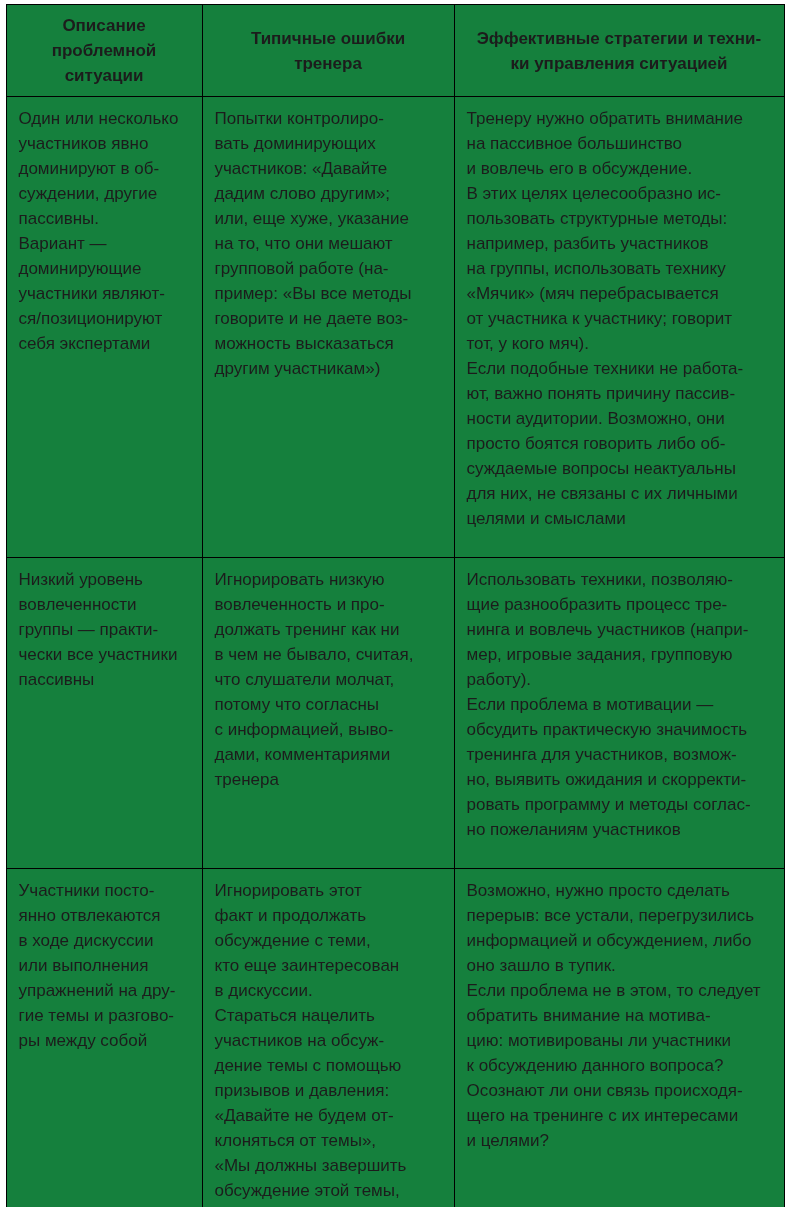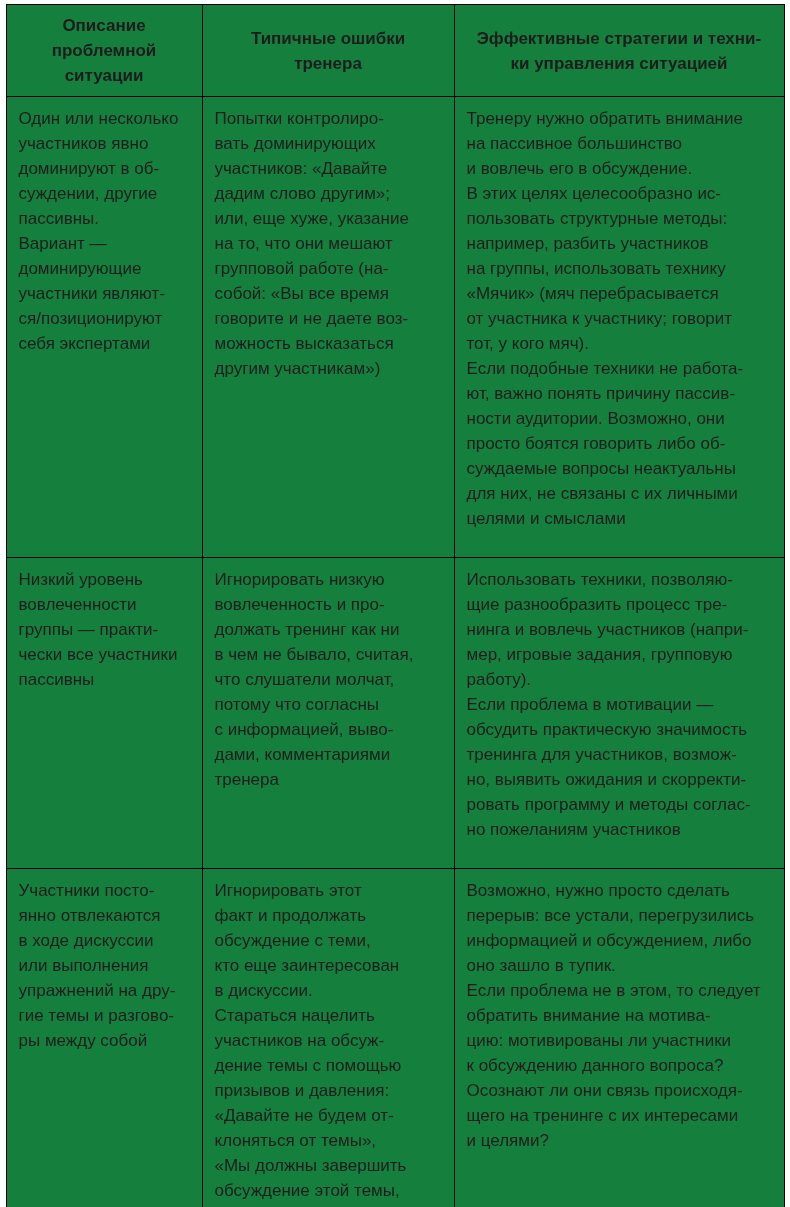--- a/index.html
+++ b/index.html
@@ -77,21 +77,21 @@
 участники являют-
 ся/позиционируют
 себя экспертами</td>
       <td>Попытки контролиро-
 вать доминирующих
 участников: «Давайте
 дадим слово другим»;
 или, еще хуже, указание
 на то, что они мешают
 групповой работе (на-
-собой: «Вы все время
+пример: «Вы все методы
 говорите и не даете воз-
 можность высказаться
 другим участникам»)</td>
       <td>Тренеру нужно обратить внимание
 на пассивное большинство
 и вовлечь его в обсуждение.
 В этих целях целесообразно ис-
 пользовать структурные методы:
 например, разбить участников
 на группы, использовать технику

